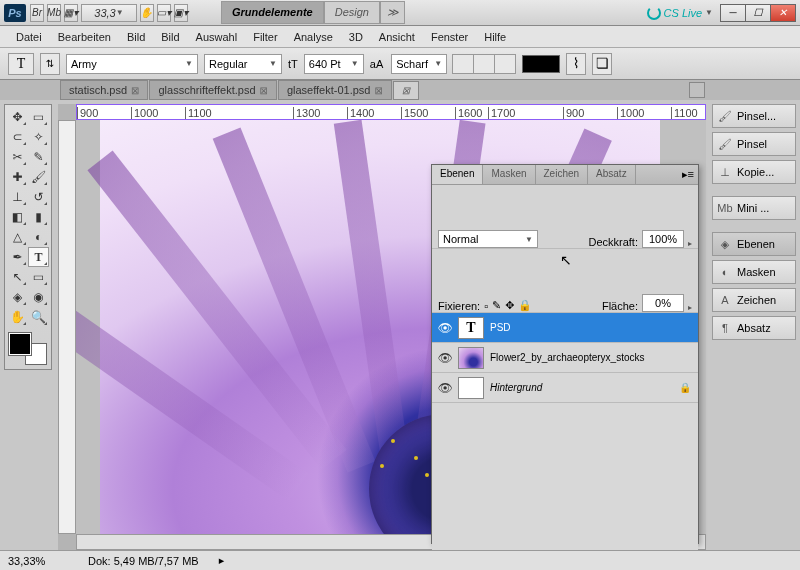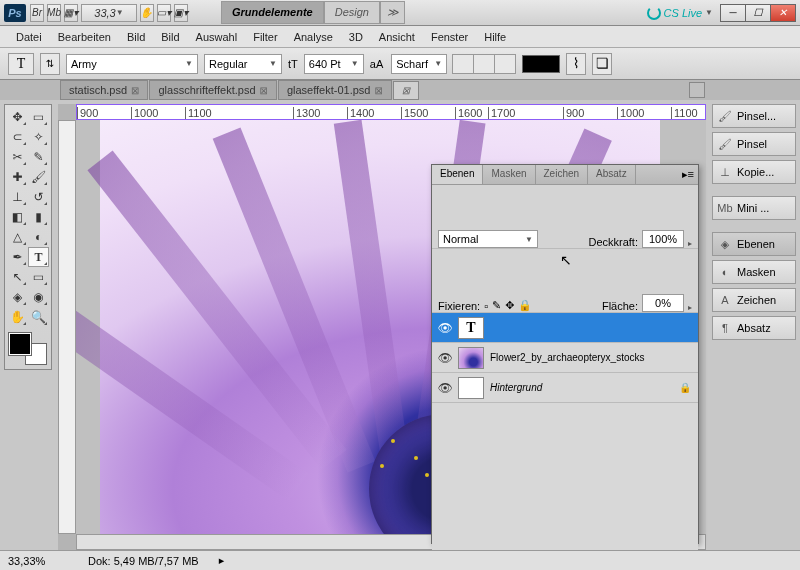--- a/index.html
+++ b/index.html
@@ -346,20 +346,21 @@
     <span>✥</span>
     <span>🔒</span>
     <span style="margin-left:auto">Fläche:</span>
     <div class="lp-opacity">0%</div>
     <span class="tiny-arrow">▸</span>
   </div>
   <div class="lp-layers" id="lp-layers">
       <div class="layer sel">
         <div class="eye">👁</div>
         <div class="thumb t-text">T</div>
+        <div class="lname">PSD</div>
       </div>
       <div class="layer">
         <div class="eye">👁</div>
         <div class="thumb t-img"></div>
         <div class="lname">Flower2_by_archaeopteryx_stocks</div>
       </div>
       <div class="layer">
         <div class="eye">👁</div>
         <div class="thumb"></div>
         <div class="lname italic">Hintergrund</div>

